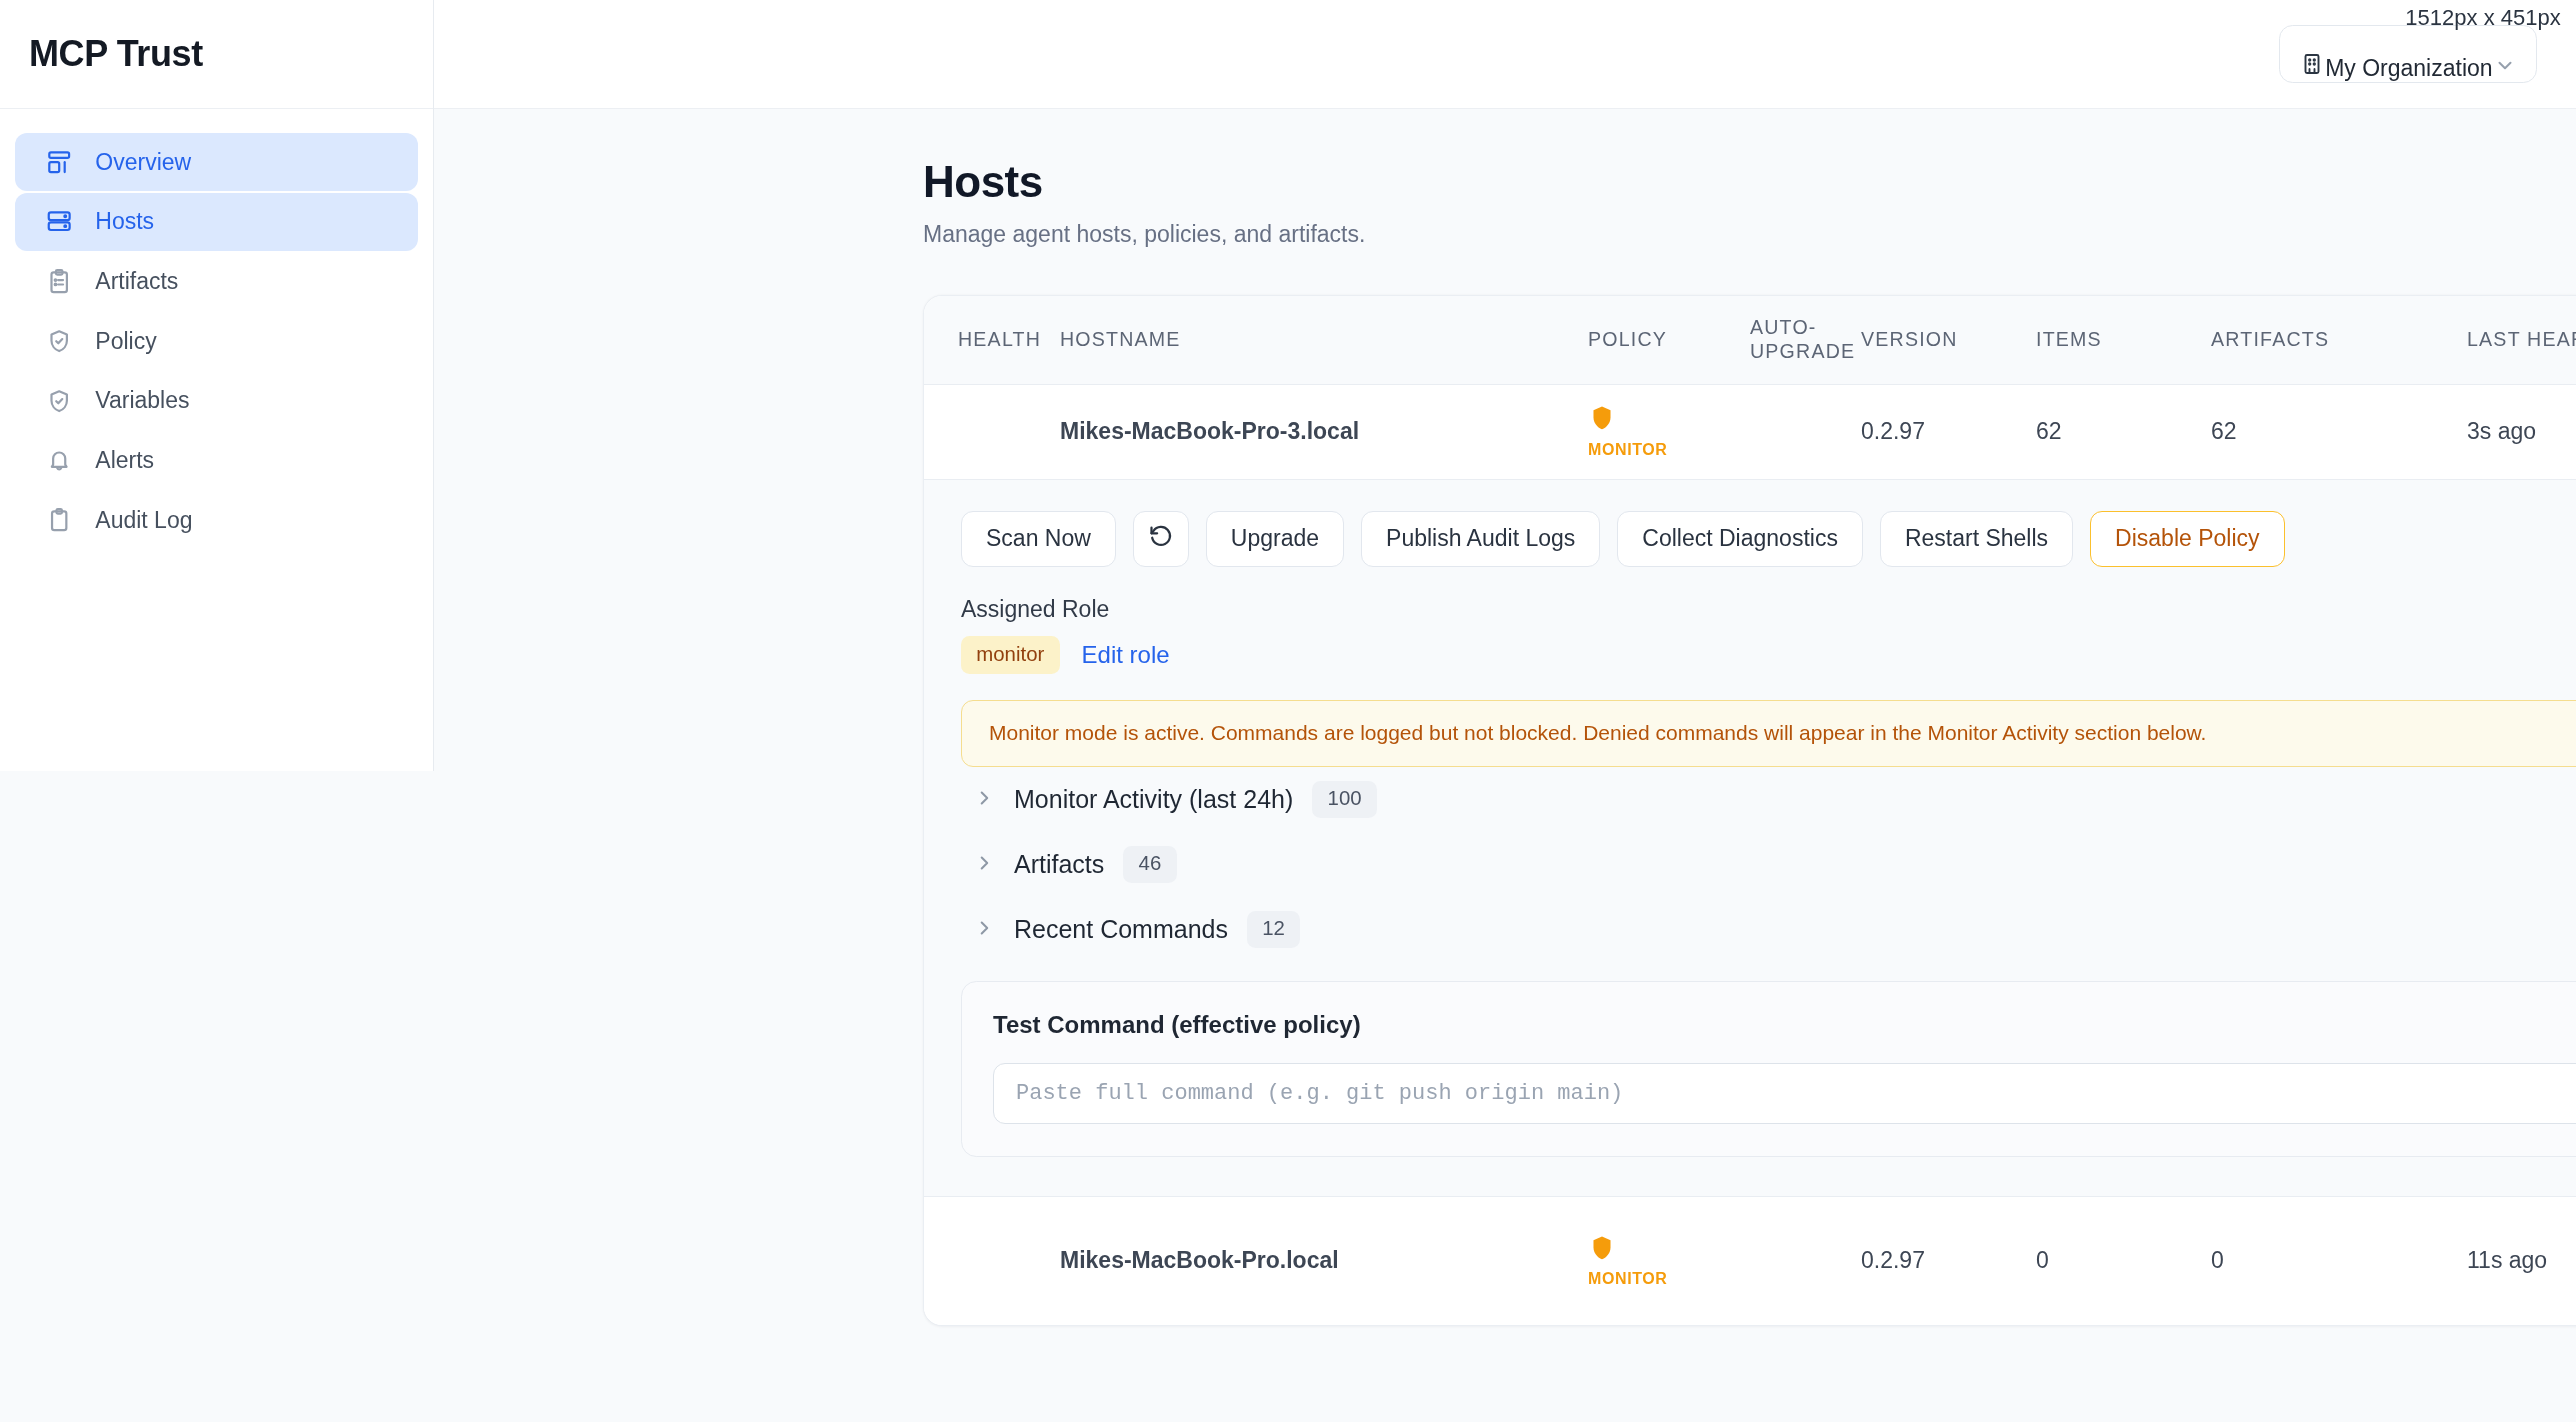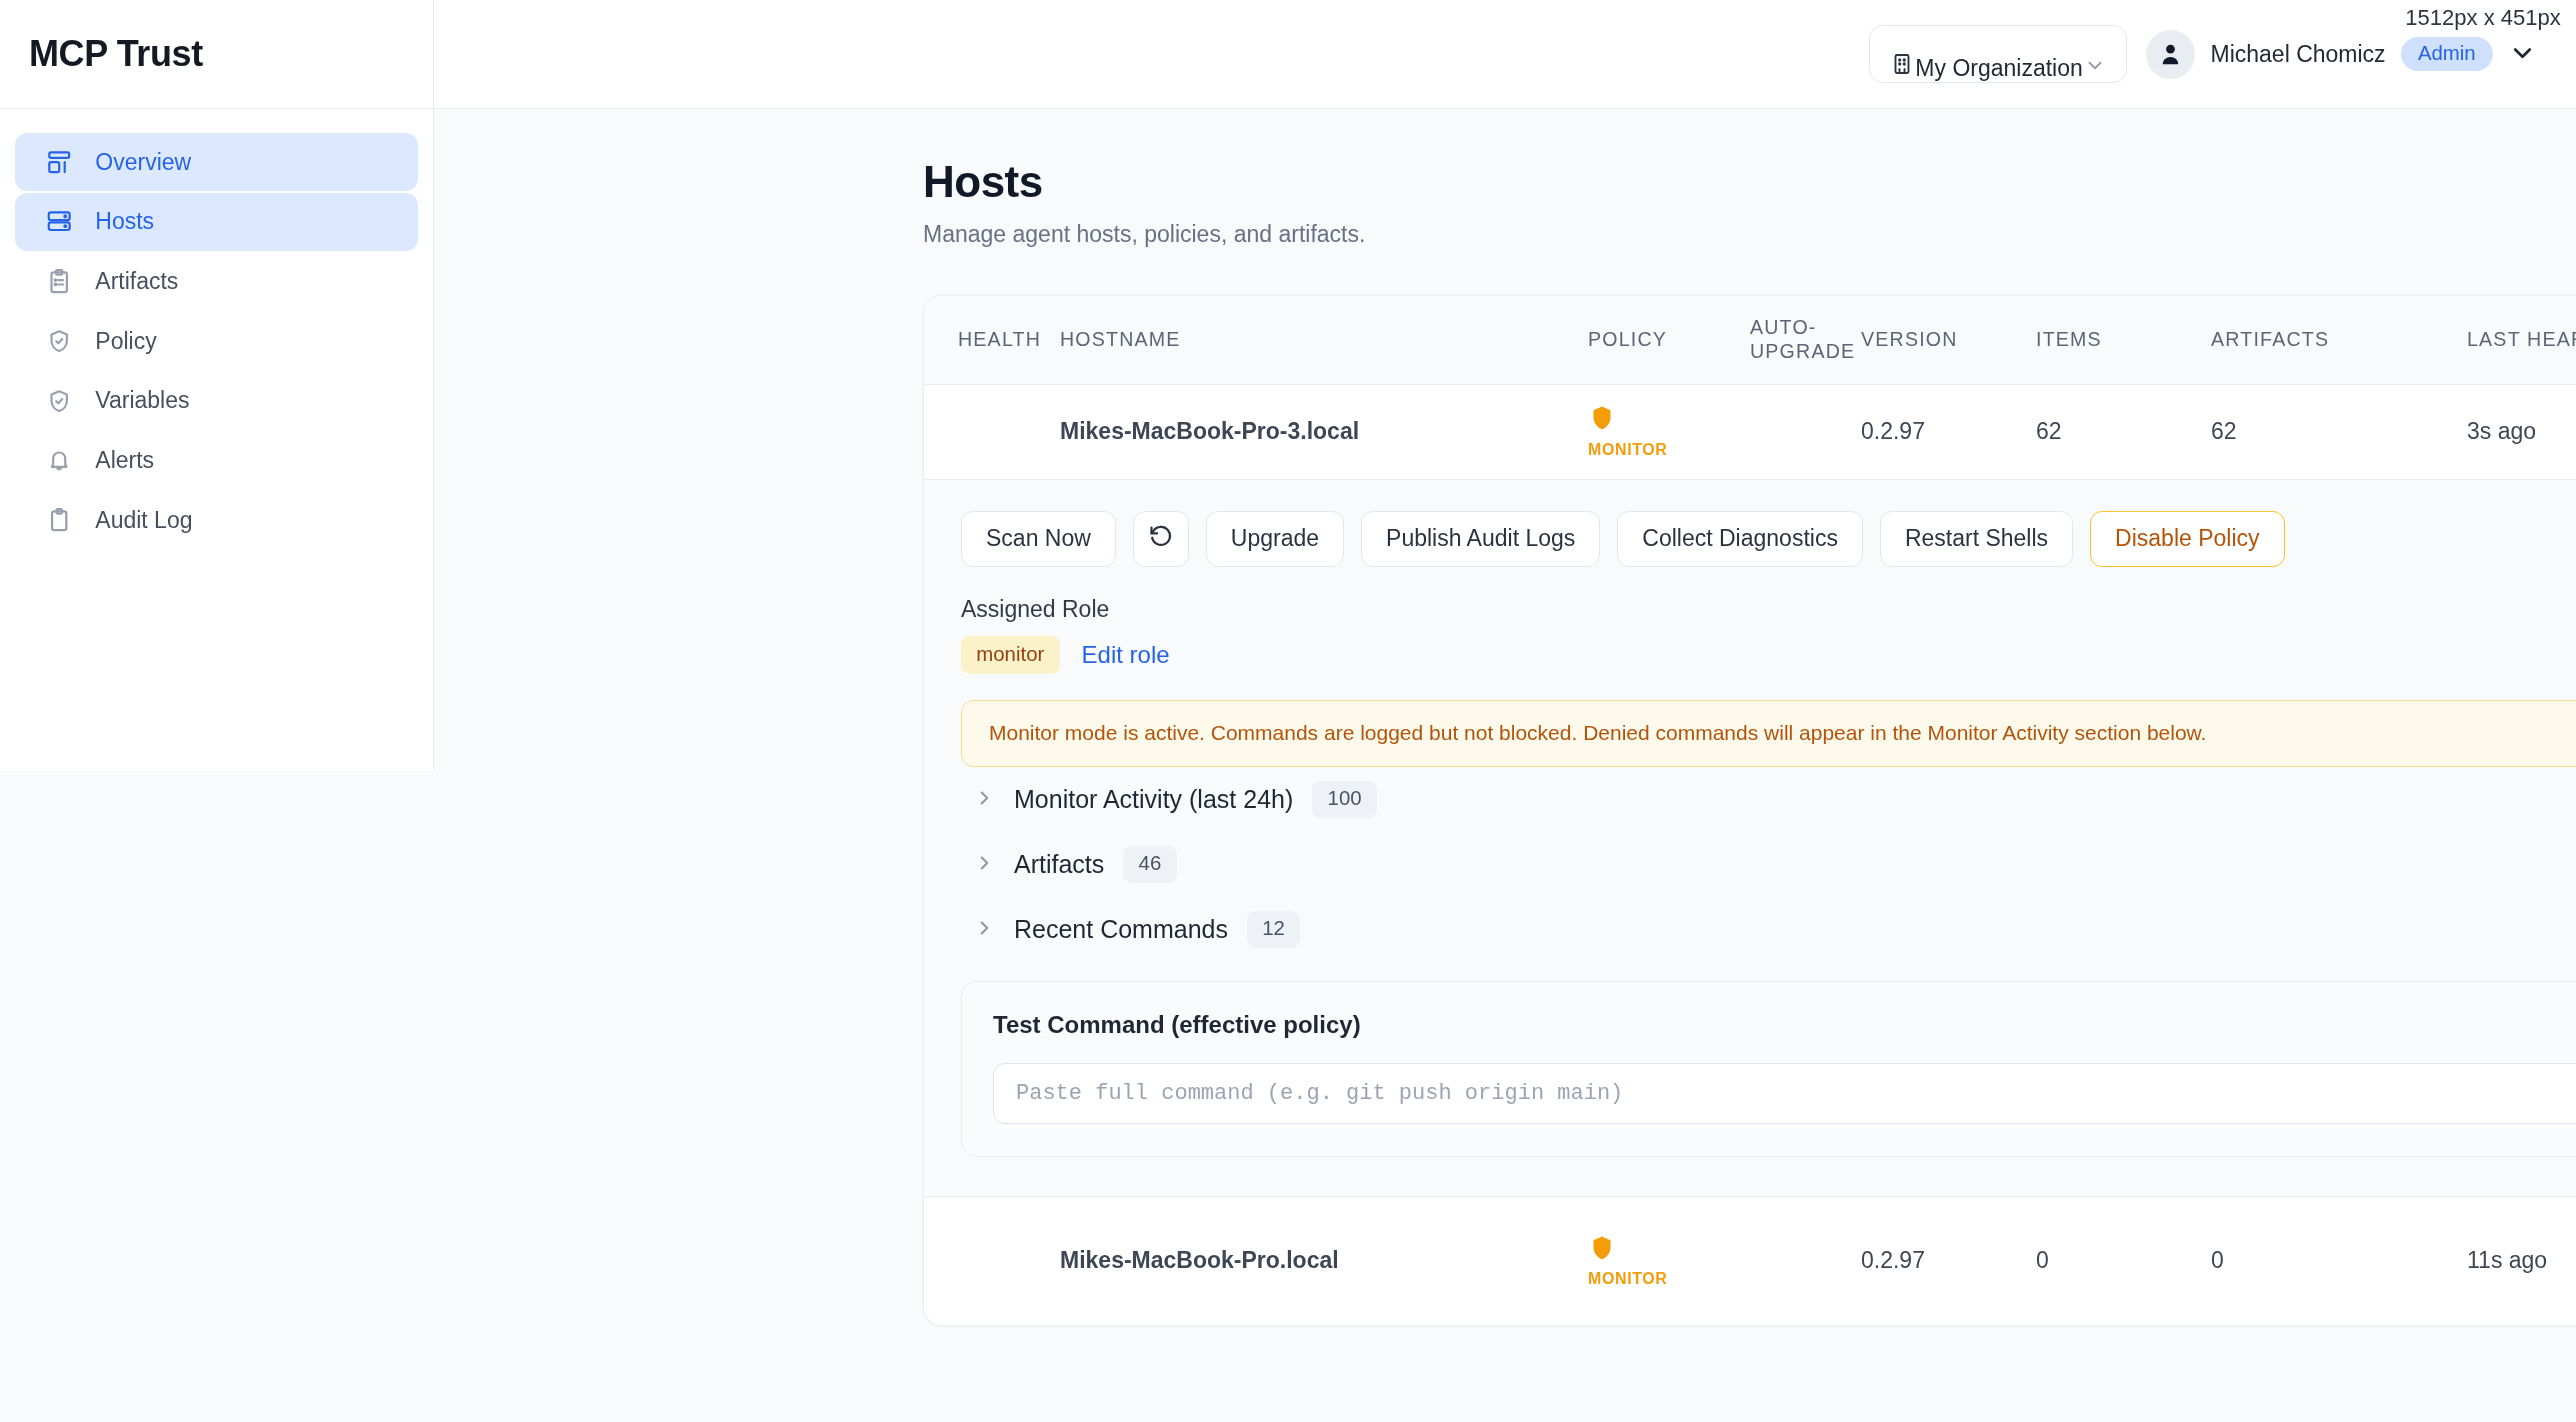--- a/index.html
+++ b/index.html
@@ -412,35 +412,20 @@
           </svg>
         </span>
         <span>My Organization</span>
         <span>
           <svg class="chev-sm" viewBox="0 0 24 24" fill="none" stroke="currentColor" stroke-width="2.2" stroke-linecap="round" stroke-linejoin="round">
               <polyline points="6 9.5 12 15.5 18 9.5"></polyline>
             </svg>
         </span>
       </div>
 
-      <div class="user-block">
-        <span class="avatar">
-          <svg viewBox="0 0 24 24" fill="none" stroke="#111827" stroke-width="2" stroke-linecap="round" stroke-linejoin="round">
-            <circle cx="12" cy="7.6" r="3.6" fill="#111827" stroke="none"></circle>
-            <path d="M5.6 20c0-3.5 2.9-6 6.4-6s6.4 2.5 6.4 6z" fill="#111827" stroke="none"></path>
-          </svg>
-        </span>
-        <span class="user-name">Michael Chomicz</span>
-        <span class="admin-badge">Admin</span>
-        <span>
-          <svg class="user-caret" viewBox="0 0 24 24" fill="none" stroke="currentColor" stroke-width="2.2" stroke-linecap="round" stroke-linejoin="round">
-              <polyline points="6 9.5 12 15.5 18 9.5"></polyline>
-            </svg>
-        </span>
-      </div>
     </header>
 
     <div class="page-head">
       <h1 class="page-title">Hosts</h1>
       <div class="page-sub">Manage agent hosts, policies, and artifacts.</div>
     </div>
 
     <div class="card">
 
       <div class="thead">

